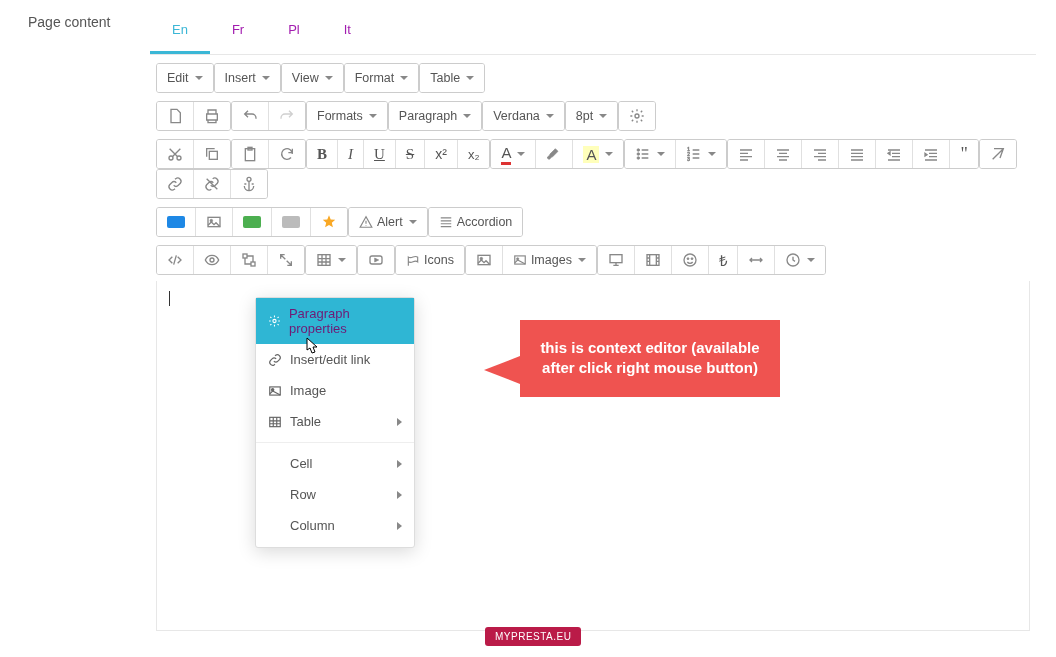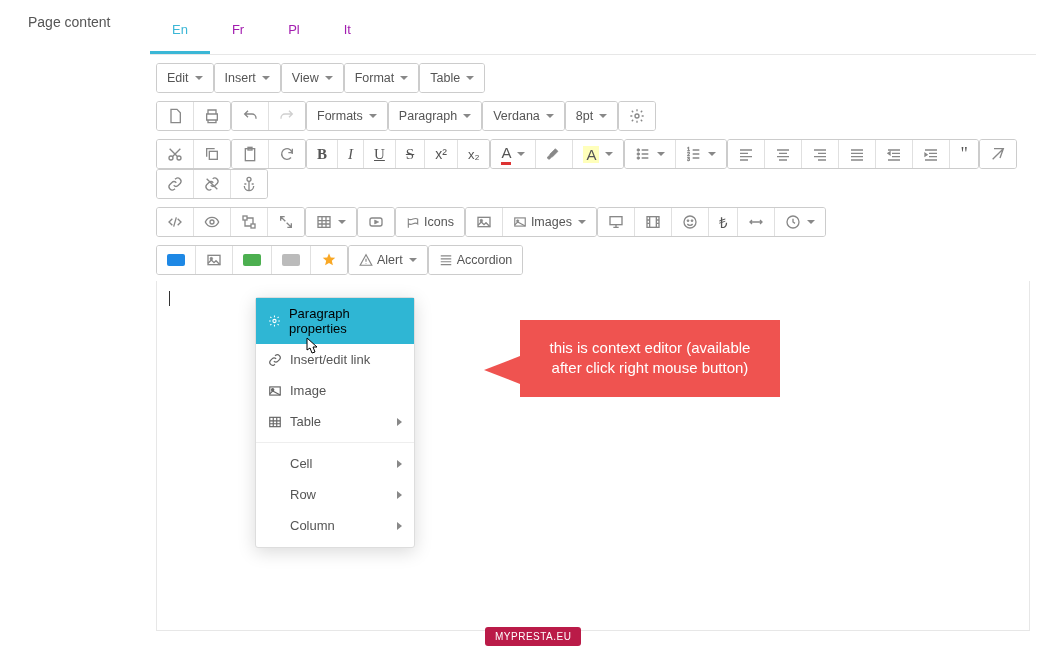--- a/index.html
+++ b/index.html
@@ -13,25 +13,25 @@
 .toolbar-row{display:flex;padding:8px 6px 0 6px;flex-wrap:wrap}
 .group{display:flex;border:1px solid #ccc;border-radius:3px;overflow:hidden;background:#fff}
 .btn{padding:6px 10px;font-size:12.5px;color:#555;background:#fff;border:none;cursor:pointer;display:flex;align-items:center;gap:4px;border-right:1px solid #e0e0e0;height:28px}
 .btn:last-child{border-right:none}
 .caret{width:0;height:0;border-left:4px solid transparent;border-right:4px solid transparent;border-top:4px solid #888;margin-left:2px}
 .ico{width:16px;height:16px;fill:#888;stroke:#888}
 .content{border:1px solid #e7e7e7;border-top:none;min-height:350px;padding:10px 12px;position:relative;margin:6px 6px 0 6px}
 .cursor-bar{width:1px;height:15px;background:#333}
 .ctx{position:absolute;left:252px;top:-4px;width:160px;background:#fff;border:1px solid #ddd;border-radius:3px;box-shadow:0 4px 18px rgba(0,0,0,.15);padding:0 0 6px 0;font-size:13px}
 .ctx-item{padding:8px 12px;display:flex;align-items:center;gap:8px;color:#555;cursor:pointer;position:relative}
-.ctx-item.hi{background:#2fb6d4;color:#000000}
+.ctx-item.hi{background:#2fb6d4;color:#701a75}
 .ctx-item .sub{margin-left:auto;width:0;height:0;border-top:4px solid transparent;border-bottom:4px solid transparent;border-left:5px solid #888}
 .ctx-sep{height:1px;background:#eee;margin:5px 0}
 .ctx-item.dis{color:#bbb}
-.callout{position:absolute;left:520px;top:320px;width:260px;background:#ef5350;color:#fff;padding:18px 14px;text-align:center;font-size:15px;font-weight:normal;line-height:1.35}
+.callout{position:absolute;left:520px;top:320px;width:260px;background:#ef5350;color:#fff;padding:18px 14px;text-align:center;font-size:15px;font-weight:bold;line-height:1.35}
 .callout:before{content:"";position:absolute;left:-36px;top:36px;width:0;height:0;border-top:14px solid transparent;border-bottom:14px solid transparent;border-right:36px solid #ef5350}
 .badge{position:absolute;left:485px;top:627px;background:#ba1b48;color:#fff;font-size:10px;font-weight:normal;padding:4px 10px;border-radius:3px;letter-spacing:.5px}
 .pointer{position:absolute;left:300px;top:336px;z-index:5}
 .mini{width:18px;height:12px;border-radius:2px;display:inline-block}
 svg{display:block}
 .txtbtn{white-space:nowrap}
 </style>
 </head>
 <body>
 
@@ -277,20 +277,64 @@
           </button>
         <button class="btn">
             <svg class="ico" viewBox="0 0 24 24">
               <circle cx="12" cy="5" r="3" fill="none" stroke-width="2"></circle>
               <path d="M12 8v13M5 15a7 7 0 0014 0M8 12H5M19 12h-3" fill="none" stroke-width="2"></path>
             </svg>
           </button>
       </div>
     </div>
 
+    <div class="toolbar-row">
+      <div class="group">
+        <button class="btn">
+            <span class="mini" style="background:#1e88e5"></span>
+          </button>
+        <button class="btn">
+            <svg class="ico" viewBox="0 0 24 24">
+              <rect x="3" y="5" width="18" height="14" fill="none" stroke-width="2"></rect>
+              <circle cx="8" cy="10" r="2"></circle>
+              <path d="M3 17l5-5 4 4 3-3 6 6" fill="none" stroke-width="2"></path>
+            </svg>
+          </button>
+        <button class="btn">
+            <span class="mini" style="background:#4caf50"></span>
+          </button>
+        <button class="btn">
+            <span class="mini" style="background:#bbb"></span>
+          </button>
+        <button class="btn">
+            <svg width="16" height="16" viewBox="0 0 24 24">
+              <path d="M12 2l2.6 6.3 6.8.5-5.2 4.4 1.7 6.6L12 16.5 6.1 19.8l1.7-6.6L2.6 8.8l6.8-.5z" fill="#f9a825"></path>
+            </svg>
+          </button>
+      </div>
+      <div class="group">
+          <button class="btn txtbtn">
+            <svg class="ico" viewBox="0 0 24 24" style="width:14px;height:14px">
+              <path d="M12 3L2 21h20z" fill="none" stroke-width="2"></path>
+              <path d="M12 10v5M12 18v1" stroke-width="2"></path>
+            </svg>
+            <span>Alert</span>
+            <span class="caret"></span>
+          </button>
+        </div>
+      <div class="group">
+          <button class="btn txtbtn">
+            <svg class="ico" viewBox="0 0 24 24" style="width:14px;height:14px">
+              <path d="M3 5h18M3 10h18M3 15h18M3 20h18" stroke-width="2"></path>
+            </svg>
+            <span>Accordion</span>
+          </button>
+        </div>
+    </div>
+
     <div class="toolbar-row" style="padding-bottom:0">
       <div class="group">
         <button class="btn">
             <svg class="ico" viewBox="0 0 24 24">
               <path d="M8 7l-5 5 5 5M16 7l5 5-5 5M14 5l-4 14" fill="none" stroke-width="2"></path>
             </svg>
           </button>
         <button class="btn">
             <svg class="ico" viewBox="0 0 24 24">
               <path d="M2 12s3-7 10-7 10 7 10 7-3 7-10 7-10-7-10-7z" fill="none" stroke-width="2"></path>
@@ -383,64 +427,20 @@
             </svg>
           </button>
         <button class="btn">
             <svg class="ico" viewBox="0 0 24 24">
               <circle cx="12" cy="12" r="9" fill="none" stroke-width="2"></circle>
               <path d="M12 7v5l3 2" fill="none" stroke-width="2"></path>
             </svg>
             <span class="caret"></span>
           </button>
       </div>
-    </div>
-
-    <div class="toolbar-row">
-      <div class="group">
-        <button class="btn">
-            <span class="mini" style="background:#1e88e5"></span>
-          </button>
-        <button class="btn">
-            <svg class="ico" viewBox="0 0 24 24">
-              <rect x="3" y="5" width="18" height="14" fill="none" stroke-width="2"></rect>
-              <circle cx="8" cy="10" r="2"></circle>
-              <path d="M3 17l5-5 4 4 3-3 6 6" fill="none" stroke-width="2"></path>
-            </svg>
-          </button>
-        <button class="btn">
-            <span class="mini" style="background:#4caf50"></span>
-          </button>
-        <button class="btn">
-            <span class="mini" style="background:#bbb"></span>
-          </button>
-        <button class="btn">
-            <svg width="16" height="16" viewBox="0 0 24 24">
-              <path d="M12 2l2.6 6.3 6.8.5-5.2 4.4 1.7 6.6L12 16.5 6.1 19.8l1.7-6.6L2.6 8.8l6.8-.5z" fill="#f9a825"></path>
-            </svg>
-          </button>
-      </div>
-      <div class="group">
-          <button class="btn txtbtn">
-            <svg class="ico" viewBox="0 0 24 24" style="width:14px;height:14px">
-              <path d="M12 3L2 21h20z" fill="none" stroke-width="2"></path>
-              <path d="M12 10v5M12 18v1" stroke-width="2"></path>
-            </svg>
-            <span>Alert</span>
-            <span class="caret"></span>
-          </button>
-        </div>
-      <div class="group">
-          <button class="btn txtbtn">
-            <svg class="ico" viewBox="0 0 24 24" style="width:14px;height:14px">
-              <path d="M3 5h18M3 10h18M3 15h18M3 20h18" stroke-width="2"></path>
-            </svg>
-            <span>Accordion</span>
-          </button>
-        </div>
     </div>
 
     <div class="content">
       <div class="cursor-bar"></div>
 
       <div class="ctx" style="top:16px;left:98px">
         <div class="ctx-item hi">
           <svg width="14" height="14" viewBox="0 0 24 24" stroke="#fff" fill="none" stroke-width="2">
               <circle cx="12" cy="12" r="3"></circle>
               <path d="M12 2v3M12 19v3M4.2 4.2l2.1 2.1M17.7 17.7l2.1 2.1M2 12h3M19 12h3M4.2 19.8l2.1-2.1M17.7 6.3l2.1-2.1"></path>

